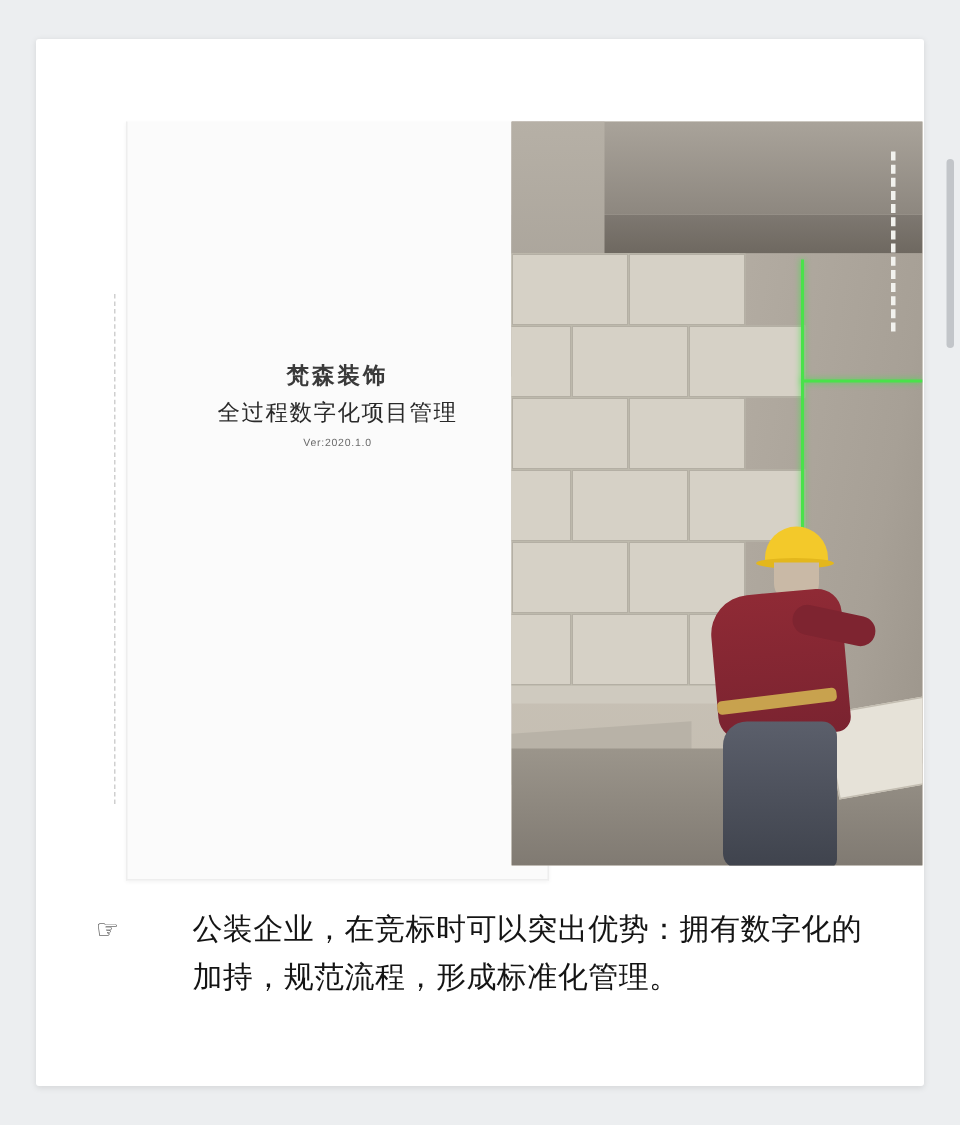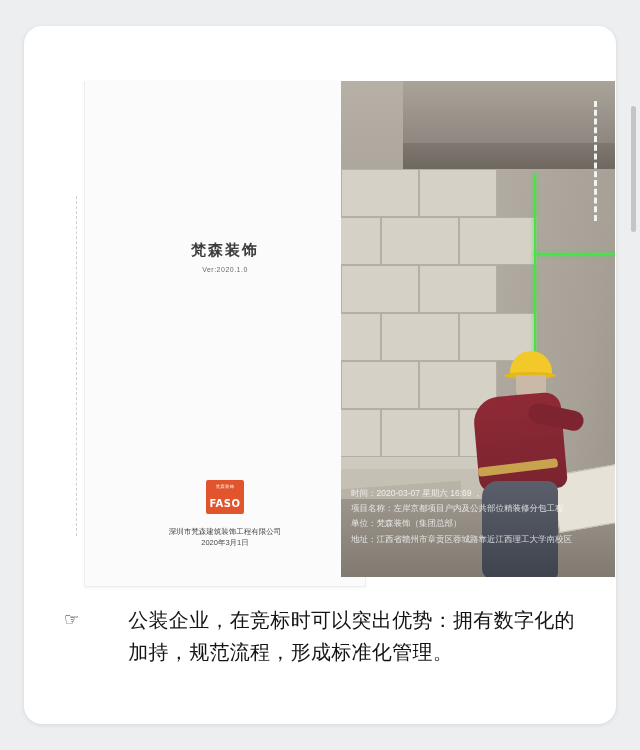--- a/index.html
+++ b/index.html
@@ -17,21 +17,21 @@
     background: #eceef0;
     overflow: hidden;
   }
   .card {
     position: absolute;
     left: 24px;
     top: 26px;
     width: 592px;
     height: 698px;
     background: #ffffff;
-    border-radius: 18px;
+    border-radius: 2px;
     box-shadow: 0 1px 4px rgba(0,0,0,0.10);
     overflow: hidden;
   }
   
   .slide-area {
     position: absolute;
     left: 30px;
     top: 30px;
     width: 530px;
     height: 520px;
@@ -302,29 +302,22 @@
   <div class="card">
 
     <div class="slide-area">
       <div class="slide-ruler-left"></div>
       <div class="slide-label">封面</div>
 
       <div class="slide">
         <div class="slide-inner">
           <div class="slide-title-block">
             <div class="slide-brand">梵森装饰</div>
+            <div class="slide-main-title">全过程数字化项目管理</div>
             <div class="slide-version">Ver:2020.1.0</div>
-          </div>
-          <div class="slide-logo-block">
-            <div class="logo-box">
-              <span class="logo-top">梵森装饰</span>
-              <span class="logo-text">FASO</span>
-            </div>
-            <div class="slide-company">深圳市梵森建筑装饰工程有限公司</div>
-            <div class="slide-date">2020年3月1日</div>
           </div>
         </div>
       </div>
     </div>
 
     <div class="photo">
       <div class="ph-sky"></div>
       <div class="ph-ceiling"></div>
       <div class="ph-beam"></div>
       <div class="ph-upper-left"></div>
@@ -356,26 +349,20 @@
         <div class="w-board"></div>
         <div class="w-helmet"></div>
         <div class="w-helmet-brim"></div>
         <div class="w-head"></div>
         <div class="w-body"></div>
         <div class="w-arm"></div>
         <div class="w-belt"></div>
         <div class="w-legs"></div>
       </div>
 
-      <div class="ph-caption">
-        <div>时间：2020-03-07 星期六 16:69 ，</div>
-        <div>项目名称：左岸京都项目户内及公共部位精装修分包工程</div>
-        <div>单位：梵森装饰（集团总部）</div>
-        <div>地址：江西省赣州市章贡区蓉城路靠近江西理工大学南校区</div>
-      </div>
     </div>
 
     <div class="caption-block">
       <span class="hand-icon">☞</span>
       <span class="caption-text">公装企业，在竞标时可以突出优势：拥有数字化的加持，规范流程，形成标准化管理。</span>
     </div>
 
   </div>
 
   <div class="scrollbar-track">

